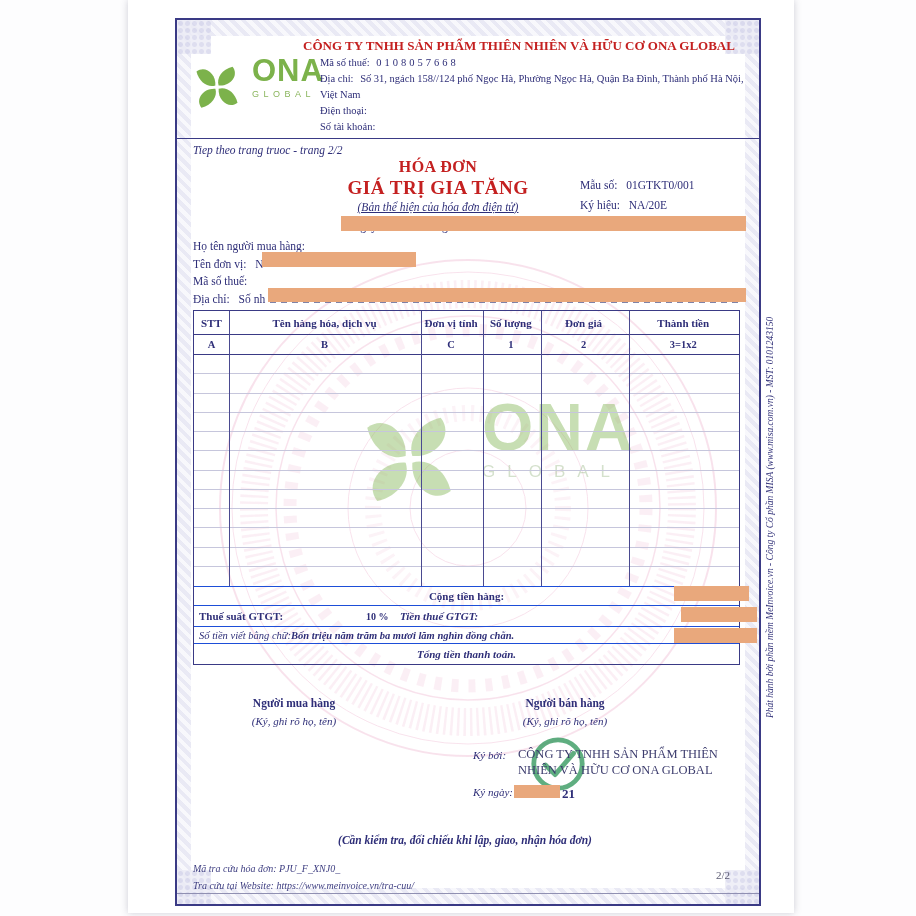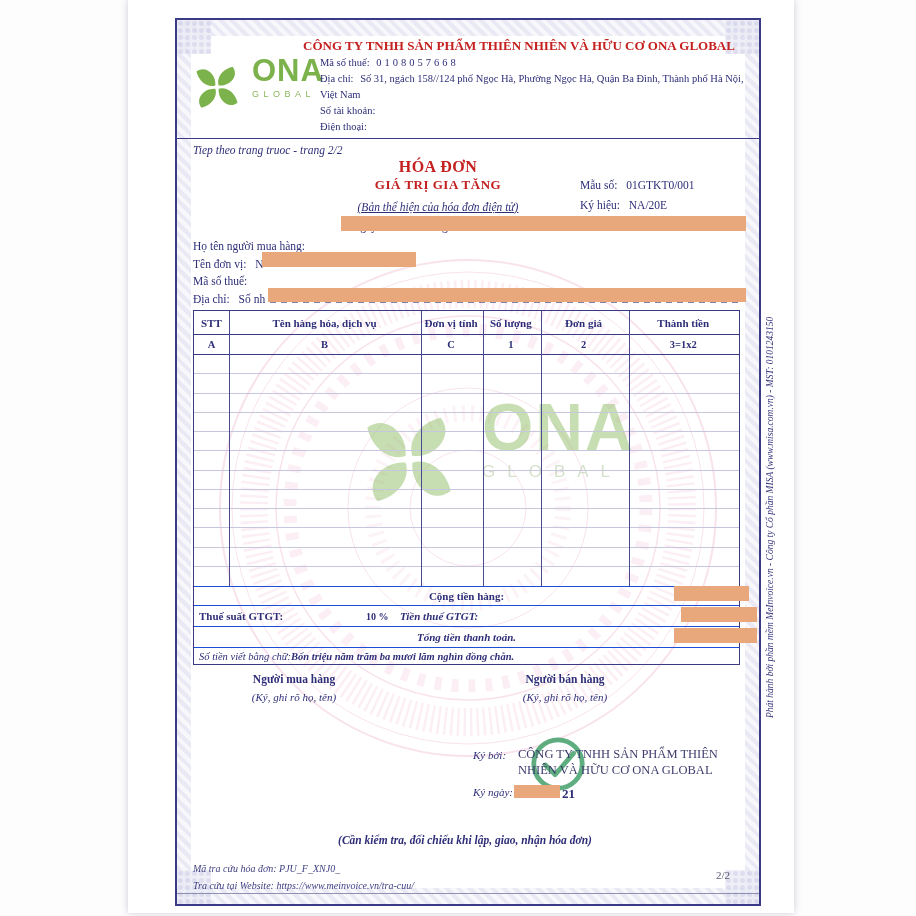--- a/index.html
+++ b/index.html
@@ -49,21 +49,21 @@
   .logo .txtcol { margin-left:6px; }
   .logo .big { font-family:"Liberation Sans",sans-serif; font-weight:bold; font-size:31px; line-height:30px; color:#7cb24b; letter-spacing:1px; }
   .logo .sub { font-family:"Liberation Sans",sans-serif; font-size:9px; letter-spacing:4.5px; color:#8bb65e; margin-top:3px; }
   .seller-info { left:320px; top:55px; width:432px; font-size:10.5px; line-height:16px; }
   .seller-info .lbl { margin-right:4px; }
   .taxdigits { font-weight:normal; letter-spacing:3px;text-align:right; }
   .hr-header { left:177px; top:138px; width:582px; height:1px; background:#3a3a85; }
 
   .continuation { left:193px; top:144px; font-size:11.5px; font-style:italic; }
   .title1 { left:288px; top:158px; width:300px; text-align:center; font-size:16px; font-weight:bold; color:#c42020; letter-spacing:.5px; }
-  .title2 { left:288px; top:177px; width:300px; text-align:center; font-size:13px; font-weight:bold; color:#c42020; letter-spacing:.5px; }
+  .title2 { left:288px; top:177px; width:300px; text-align:center; font-size:19px; font-weight:bold; color:#c42020; letter-spacing:.5px; }
   .subtitle { left:288px; top:201px; width:300px; text-align:center; font-size:11.5px; font-style:italic;text-decoration:underline; }
   .dateline { left:352px; top:220px; width:260px; font-size:11.5px; word-spacing:14px; }
   .meta { left:580px; top:175px; font-size:11.5px; line-height:20px; }
   .meta .lbl { margin-right:6px;text-align:center; }
 
   
   .buyer { left:193px; top:238px; font-size:11.5px; line-height:17.5px; }
   .buyer .lbl { margin-right:6px; }
 
   
@@ -78,21 +78,21 @@
   .vline { position:absolute; top:0; height:275px; width:1px; background:#4a4a90; z-index:2; }
   .v0{left:35px}.v1{left:227px}.v2{left:289px}.v3{left:347px}.v4{left:435px}
   .srow { position:relative; border-top:1px solid #1d4ed8; }
   .srow.a { height:19px; text-align:center; font-weight:bold; line-height:19px; }
   .srow.b { height:21px; line-height:21px; }
   .srow.c { height:21px; text-align:center; font-weight:bold; font-style:italic; line-height:21px; }
   .srow.d { height:17px; line-height:17px; font-size:10.5px; }
   .srow .posa { position:absolute; top:0; }
 
   
-  .sig { width:200px; text-align:center; }
+  .sig { width:200px; text-align:center;margin-top:24px; }
   .sig .t { font-weight:bold; font-size:11.5px; }
   .sig .n { font-style:italic; font-size:11px; margin-top:6px; }
 
   
   .check-mark { left:528px; top:734px; opacity:.85; }
   .kyboi-lbl { left:473px; top:749px; font-size:11px; font-style:italic; }
   .kyboi-company { left:518px; top:747px; width:210px; font-size:12.5px; line-height:15.5px; color:#3d3d6e; }
   .kyngay-lbl { left:473px; top:786px; font-size:11px; font-style:italic; }
   .kyngay-val { left:562px; top:786px; font-size:13px; font-weight:bold; }
 
@@ -187,24 +187,24 @@
   <div class="abs seller-info">
     <div>
       <span class="lbl">Mã số thuế:</span>
       <span class="taxdigits">0108057668</span>
     </div>
     <div>
       <span class="lbl">Địa chỉ:</span>
       <span>Số 31, ngách 158//124 phố Ngọc Hà, Phường Ngọc Hà, Quận Ba Đình, Thành phố Hà Nội, Việt Nam</span>
     </div>
     <div>
+      <span class="lbl">Điện thoại:</span>
+    </div>
+    <div>
       <span class="lbl">Số tài khoản:</span>
-    </div>
-    <div>
-      <span class="lbl">Điện thoại:</span>
     </div>
   </div>
 
   <div class="abs hr-header"></div>
 
   <div class="abs continuation">Tiep theo trang truoc - trang 2/2</div>
 
   <div class="abs title1">HÓA ĐƠN</div>
   <div class="abs title2">GIÁ TRỊ GIA TĂNG</div>
   <div class="abs subtitle">(Bản thể hiện của hóa đơn điện tử)</div>
@@ -276,26 +276,26 @@
     <div class="vline v4"></div>
 
     <div class="srow a">
       <span>Cộng tiền hàng:</span>
     </div>
     <div class="srow b">
       <span class="posa" style="left:5px;">Thuế suất GTGT:</span>
       <span class="posa b" style="left:172px; font-size:10px;">10 %</span>
       <span class="posa i" style="left:206px;">Tiền thuế GTGT:</span>
     </div>
-    <div class="srow c">
-      <span>Tổng tiền thanh toán.</span>
-    </div>
     <div class="srow d">
       <span class="posa i" style="left:5px;">Số tiền viết bằng chữ:</span>
       <span class="posa b i" style="left:97px;">Bốn triệu năm trăm ba mươi lăm nghìn đồng chẵn.</span>
+    </div>
+    <div class="srow c">
+      <span>Tổng tiền thanh toán.</span>
     </div>
   </div>
 
   <div class="abs sig" style="left:194px; top:673px;">
     <div class="t">Người mua hàng</div>
     <div class="n">(Ký, ghi rõ họ, tên)</div>
   </div>
   <div class="abs sig" style="left:465px; top:673px;">
     <div class="t">Người bán hàng</div>
     <div class="n">(Ký, ghi rõ họ, tên)</div>

